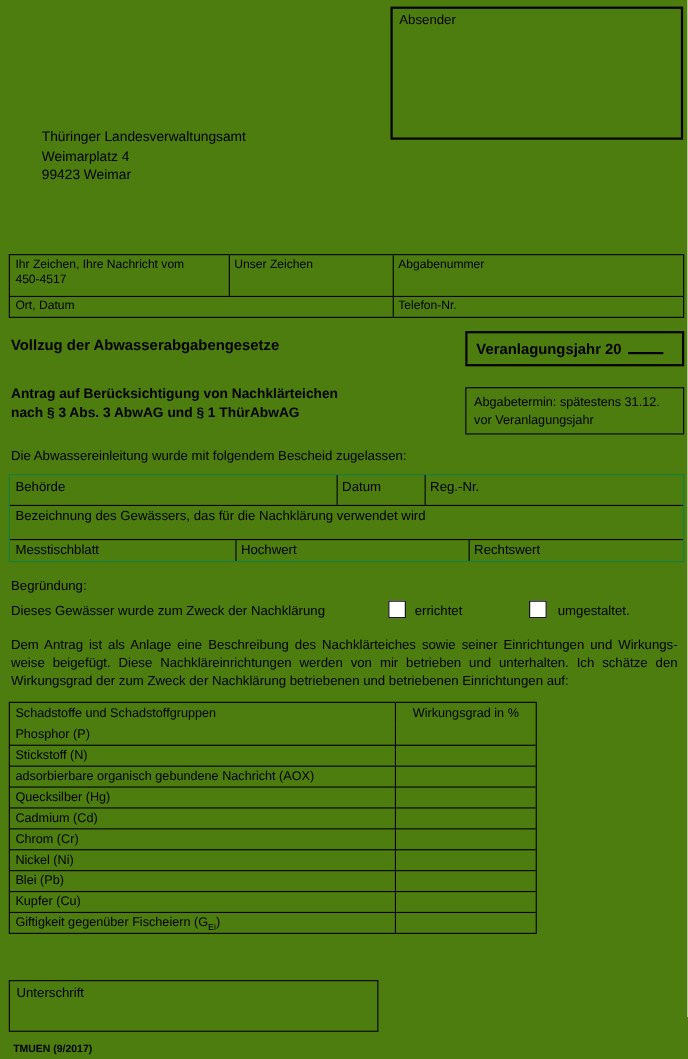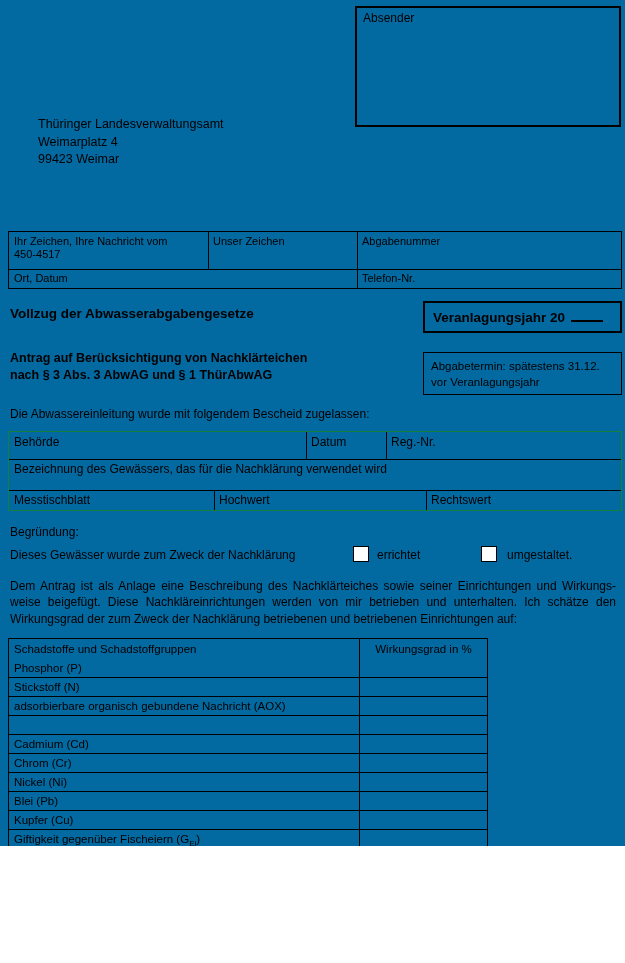--- a/index.html
+++ b/index.html
@@ -1,21 +1,21 @@
 <!DOCTYPE html>
 <html lang="de"><head>
 <meta charset="utf-8">
 <style>
   * { margin: 0; padding: 0; box-sizing: border-box; }
   html, body { background: #ffffff; }
   .page {
     position: relative;
     width: 625px;
-    height: 846px;
-    background: #0369a1;
+    height: 963px;
+    background: #4d7c0f;
     color: #000000;
     font-family: "Liberation Sans", sans-serif;
     overflow: hidden;
   }
   .abs { position: absolute; }
 
   
   .corner-clip { top: 0; right: 4px; height: 3px; overflow: hidden; }
   .corner-clip span { display: block; margin-top: -10px; font-size: 11px; font-weight: bold; }
 
@@ -198,20 +198,23 @@
           </div>
           <div class="pcell pvalue"></div>
         </div>
         <div class="prow">
           <div class="pcell plabel">
             <span>adsorbierbare organisch gebundene Nachricht (AOX)</span>
           </div>
           <div class="pcell pvalue"></div>
         </div>
         <div class="prow">
+          <div class="pcell plabel">
+            <span>Quecksilber (Hg)</span>
+          </div>
           <div class="pcell pvalue"></div>
         </div>
         <div class="prow">
           <div class="pcell plabel">
             <span>Cadmium (Cd)</span>
           </div>
           <div class="pcell pvalue"></div>
         </div>
         <div class="prow">
           <div class="pcell plabel">

